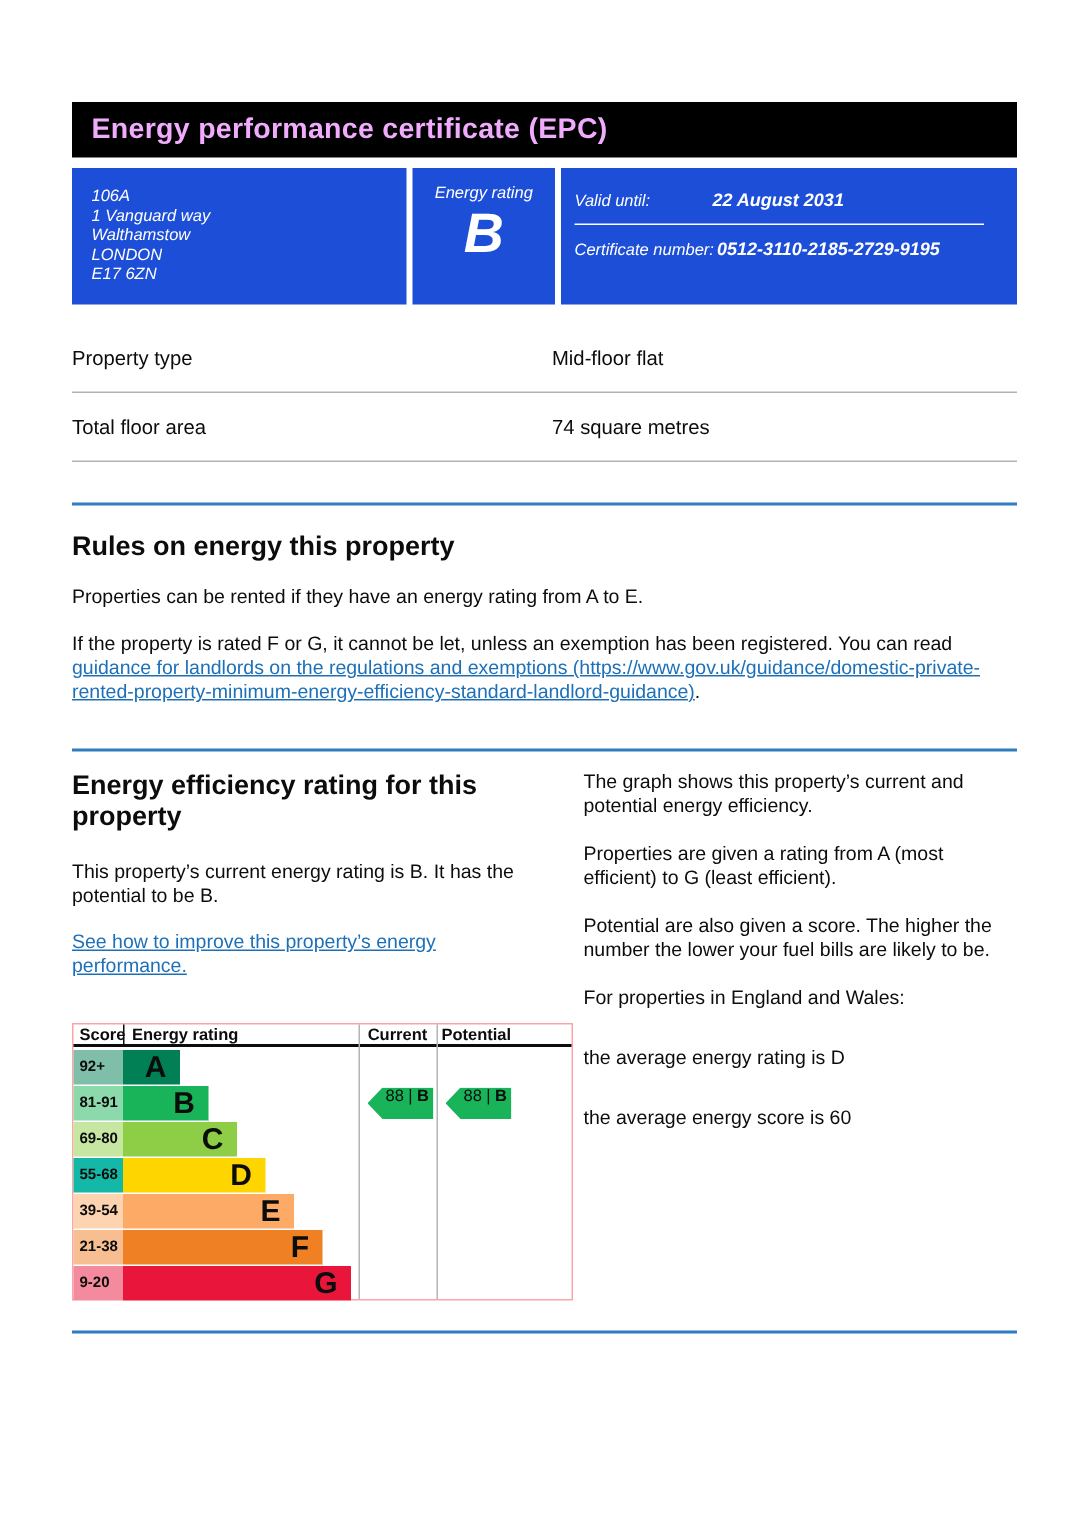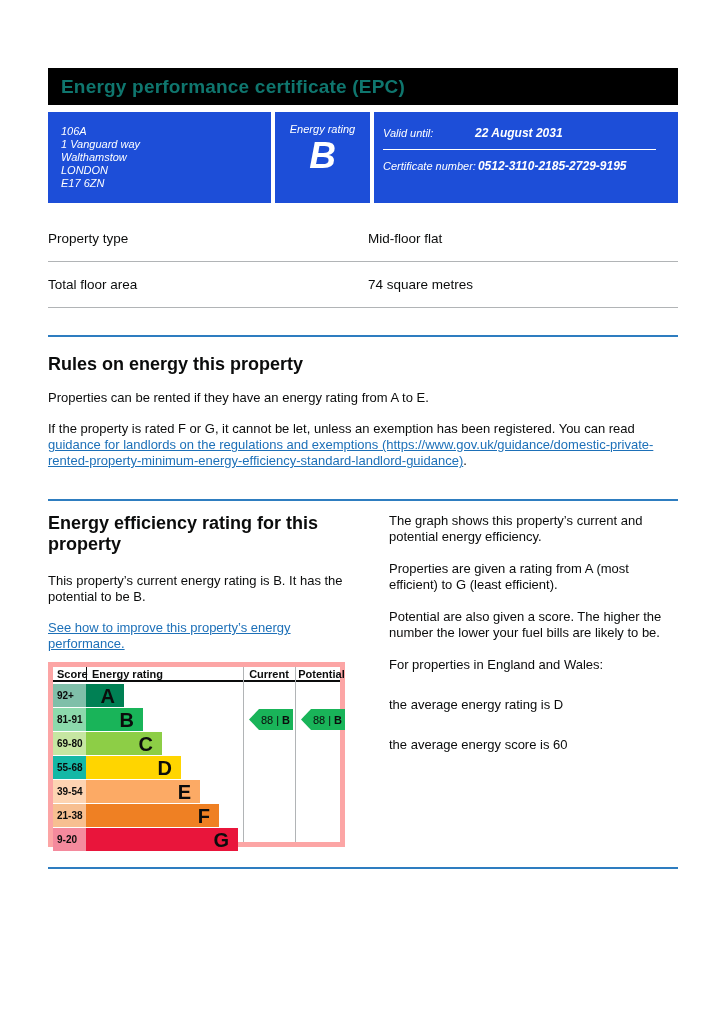--- a/index.html
+++ b/index.html
@@ -7,21 +7,21 @@
   html,body { background:#ffffff; }
   body {
     width:726px; height:1024px; overflow:hidden;
     font-family:"Liberation Sans", sans-serif;
     color:#0b0c0c; font-size:13px;
   }
   .page { padding:68px 48px 0 48px; }
 
   
   .doc-header {
-    background:#000000; color:#0f766e;
+    background:#000000; color:#f0abfc;
     height:37px; display:flex; align-items:center;
     padding:0 13px; margin-bottom:7px;
   }
   .doc-header h1 { font-size:19px; font-weight:bold; letter-spacing:.2px; }
 
   
   .summary { display:flex; gap:4px; height:91px; margin-bottom:13px; }
   .sbox { background:#1d4ed8; color:#ffffff;font-style:italic; }
   .sbox-address { width:223px; padding:13px 13px; font-size:11px; line-height:13px; }
   .sbox-rating { width:95px; display:flex; flex-direction:column; align-items:center; padding-top:11px; }
@@ -56,22 +56,22 @@
   .col-left { width:298px; }
   .col-right { width:289px; }
   .col-left .section-heading { margin-top:0; }
   .col-left p { margin-top:18px; line-height:16px; }
   .col-left .improve-link { display:inline-block; margin-top:15px; line-height:16px; }
   .col-right p { margin-top:0; margin-bottom:16px; line-height:16px; }
   .avg-line { line-height:16px;margin-top:24px; }
 
   
   .epc-chart {
-    position:relative; width:297px; height:185px;
-    margin-top:10px; border:5px solid #fca5a5; background:#ffffff;
+    position:relative; width:334px; height:185px;
+    margin-top:30px; border:1px solid #fca5a5; background:#ffffff;
   }
   .epc-header {
     position:absolute; top:0; left:0; width:100%; height:15px;
     border-bottom:2px solid #0b0c0c; font-size:11px; font-weight:bold;
   }
   .h-score { position:absolute; left:4px; top:1px; }
   .h-rating { position:absolute; left:39px; top:1px; }
   .h-current { position:absolute; left:190px; width:52px; top:1px; text-align:center; }
   .h-potential { position:absolute; left:242px; width:53px; top:1px; text-align:center; }
   .epc-rows { position:absolute; top:17px; left:0; }
@@ -84,21 +84,21 @@
     display:flex; align-items:center; justify-content:flex-end;
     padding-right:9px; border-bottom:1px solid #ffffff;
   }
   .epc-letter { font-size:20px; font-weight:bold; line-height:20px; }
   .epc-vline { position:absolute; top:0; bottom:0; width:1px; background:#b1b4b6; }
   .v0 { left:33px; top:0; bottom:auto; height:15px; background:#0b0c0c; }
   .v1 { left:190px; }
   .v2 { left:242px; }
   .epc-arrow {
     position:absolute; height:21px; width:44px;
-    display:flex; align-items:center; justify-content:center;
+    display:flex; justify-content:center;
     padding-left:9px; font-size:11px; color:#0b0c0c;
     clip-path:polygon(10px 0, 100% 0, 100% 100%, 10px 100%, 0 50%);
   }
   .epc-arrow .a-sep { margin:0 3px; }
   .epc-arrow .a-letter { font-weight:bold; }
   .arrow-current { left:196px; }
   .arrow-potential { left:248px; }
 </style>
 </head>
 <body>

